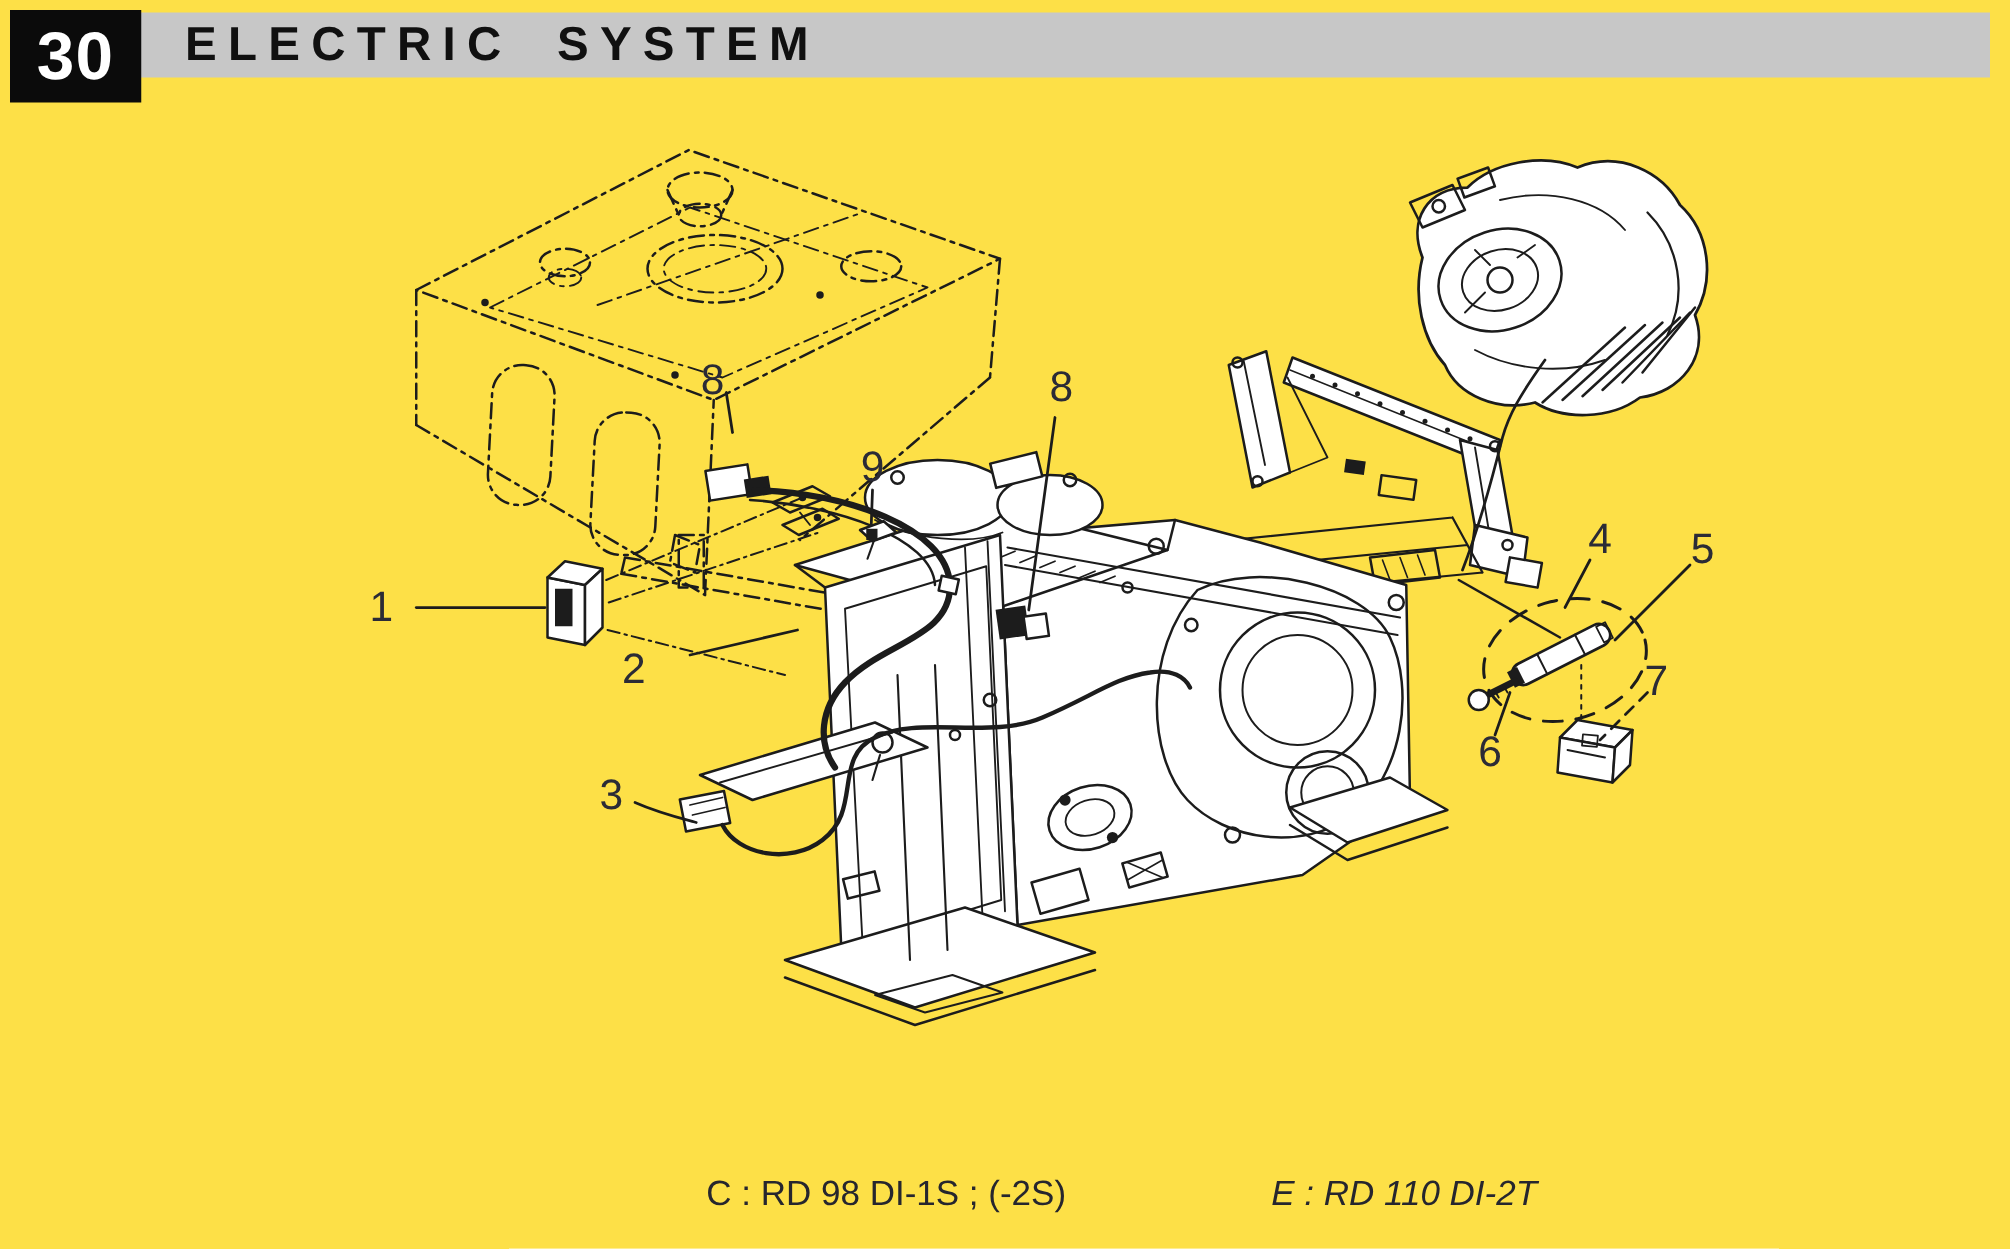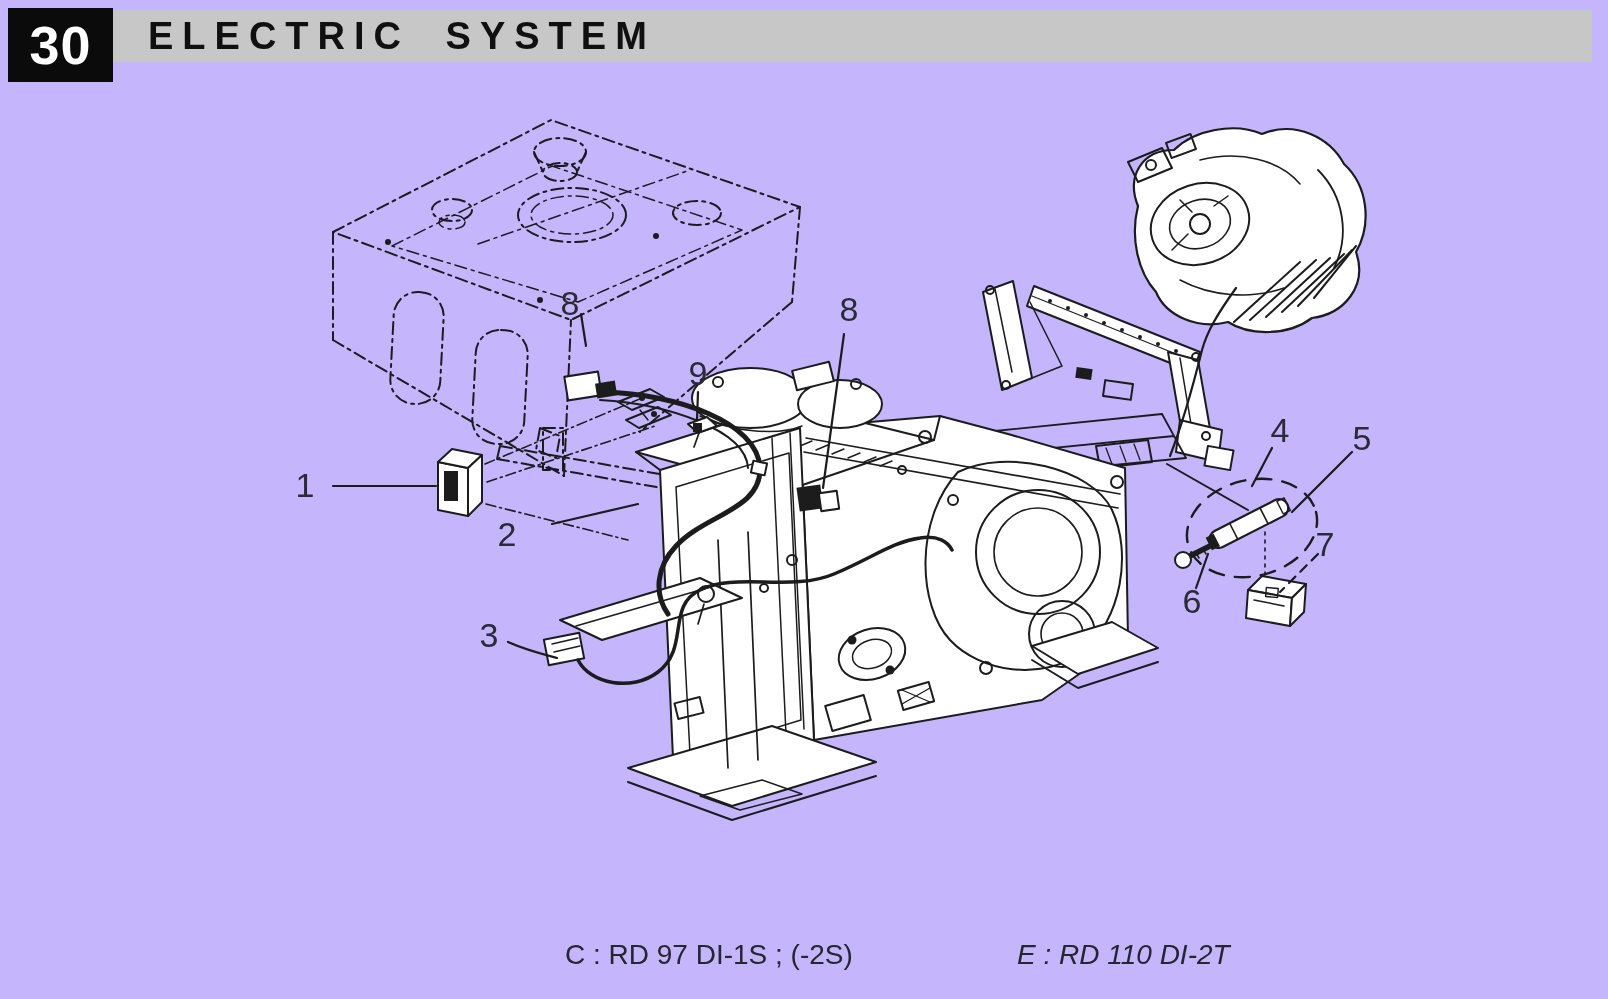--- a/index.html
+++ b/index.html
@@ -1,16 +1,16 @@
 <!DOCTYPE html>
 <html><head>
 <meta charset="utf-8">
 <style>
   html,body{margin:0;padding:0;background:#ffffff;}
-  .page{position:relative;width:1608px;height:999px;background:#c4b5fd;overflow:hidden;
+  .page{position:relative;width:1608px;height:999px;background:#fde047;overflow:hidden;
         font-family:"Liberation Sans",sans-serif;}
   .header-bar{position:absolute;left:95px;top:10px;width:1497px;height:52px;background:#c7c7c7;}
   .section-box{position:absolute;left:8px;top:8px;width:105px;height:74px;background:#0b0b0b;
         color:#ffffff;display:flex;align-items:center;justify-content:center;
         font-size:54px;font-weight:bold;letter-spacing:1px;}
   .header-title{position:absolute;left:148px;top:10px;height:52px;display:flex;align-items:center;
         font-size:38px;font-weight:bold;letter-spacing:9px;word-spacing:16px;color:#101010;}
   .caption{position:absolute;top:939px;font-size:28px;color:#26262e;white-space:pre;}
   .caption-left{left:565px;}
   .caption-right{left:1017px;font-style:italic;}
@@ -268,16 +268,16 @@
         <text x="1362" y="450">5</text>
         <text x="1192" y="613">6</text>
         <text x="1325" y="556">7</text>
         <text x="570" y="315">8</text>
         <text x="849" y="321">8</text>
         <text x="698" y="385">9</text>
       </g>
     </g>
   </svg>
 
-  <div class="caption caption-left">C : RD 97 DI-1S ; (-2S)</div>
+  <div class="caption caption-left">C : RD 98 DI-1S ; (-2S)</div>
   <div class="caption caption-right">E : RD 110 DI-2T</div>
 
 </div>
 
 </body></html>

